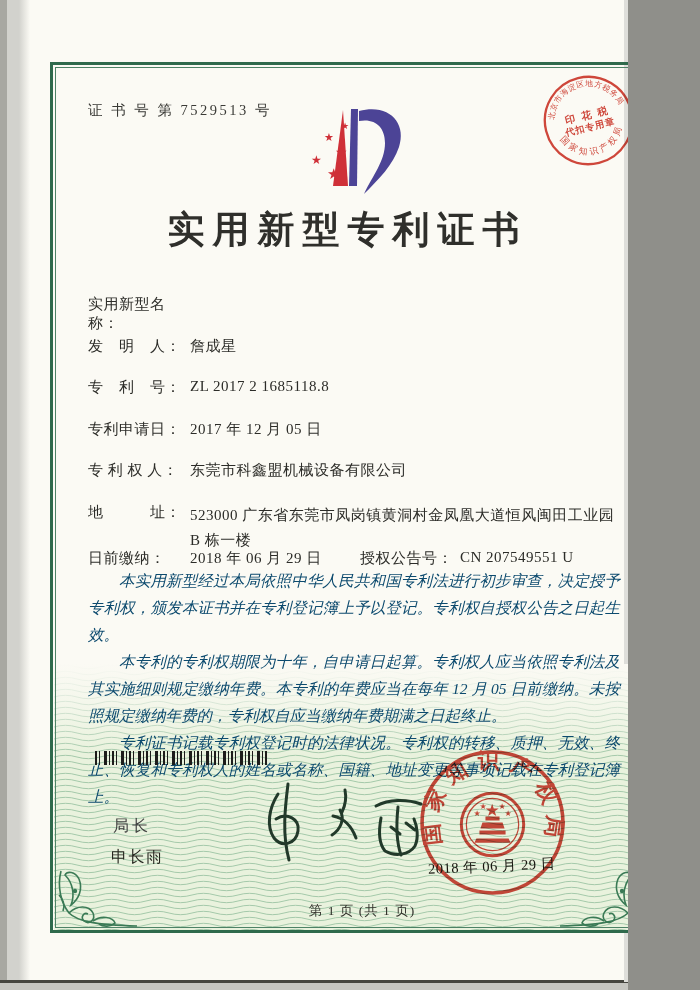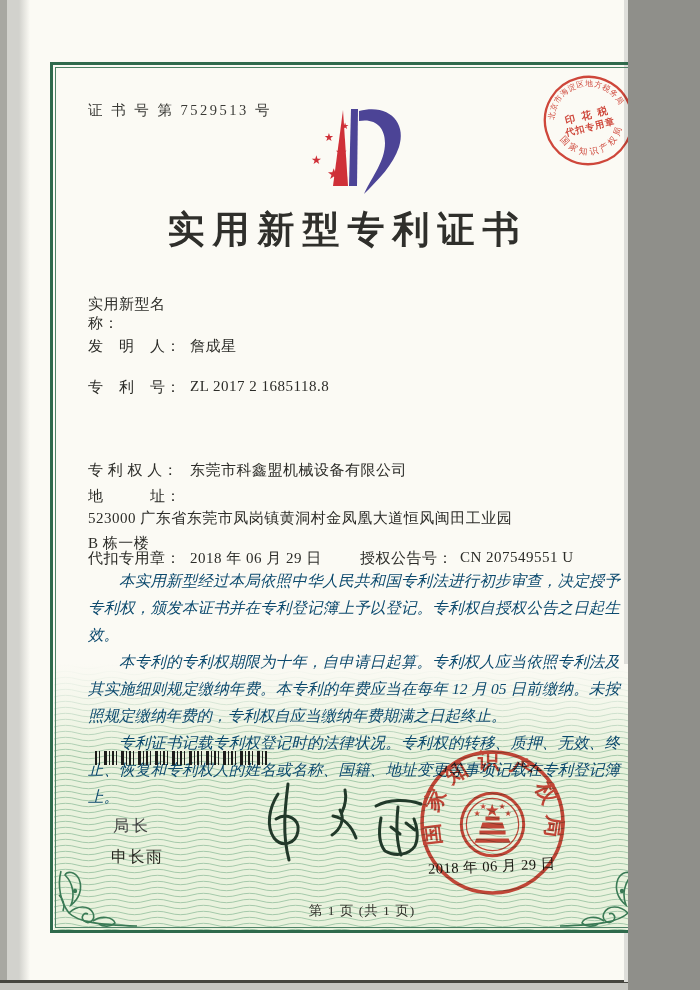--- a/index.html
+++ b/index.html
@@ -131,30 +131,34 @@
     <span class="field-label">实用新型名称：</span>
   </div>
   <div class="field-row" style="top:337px;">
     <span class="field-label">发　明　人：</span>
     <span class="field-value">詹成星</span>
   </div>
   <div class="field-row" style="top:378px;">
     <span class="field-label">专　利　号：</span>
     <span class="field-value">ZL 2017 2 1685118.8</span>
   </div>
+  <div class="field-row" style="top:420px;">
+    <span class="field-label">专利申请日：</span>
+    <span class="field-value">2017 年 12 月 05 日</span>
+  </div>
   <div class="field-row" style="top:461px;">
     <span class="field-label">专 利 权 人：</span>
     <span class="field-value">东莞市科鑫盟机械设备有限公司</span>
   </div>
-  <div class="field-row row-addr" style="top:487px;flex-direction:column;">
+  <div class="field-row row-addr" style="top:503px;">
     <span class="field-label">地　　　址：</span>
     <span class="field-value">523000 广东省东莞市凤岗镇黄洞村金凤凰大道恒风闽田工业园 B 栋一楼</span>
   </div>
   <div class="field-row row-grant" style="top:549px;">
-    <span class="field-label">代扣专用章：</span>
+    <span class="field-label">日前缴纳：</span>
     <span class="field-value">2018 年 06 月 29 日</span>
     <span class="field-label grant-label2">授权公告号：</span>
     <span class="field-value grant-value2">CN 207549551 U</span>
   </div>
 
   <div class="body-text">
     <p>本实用新型经过本局依照中华人民共和国专利法进行初步审查，决定授予专利权，颁发本证书并在专利登记簿上予以登记。专利权自授权公告之日起生效。</p>
     <p>本专利的专利权期限为十年，自申请日起算。专利权人应当依照专利法及其实施细则规定缴纳年费。本专利的年费应当在每年 12 月 05 日前缴纳。未按照规定缴纳年费的，专利权自应当缴纳年费期满之日起终止。</p>
     <p>专利证书记载专利权登记时的法律状况。专利权的转移、质押、无效、终止、恢复和专利权人的姓名或名称、国籍、地址变更等事项记载在专利登记簿上。</p>
   </div>

